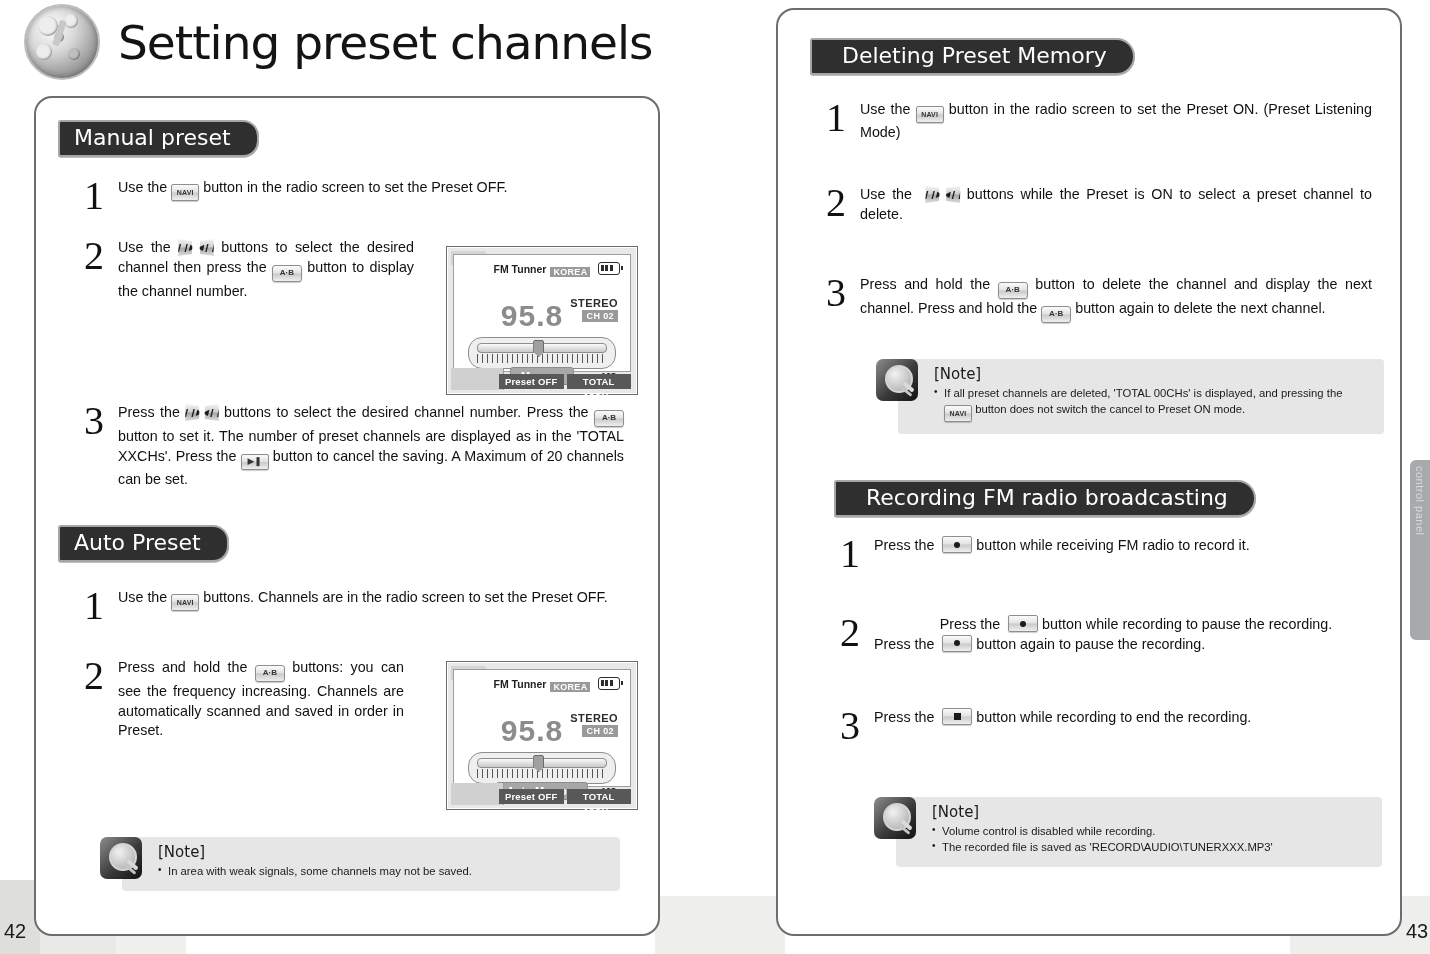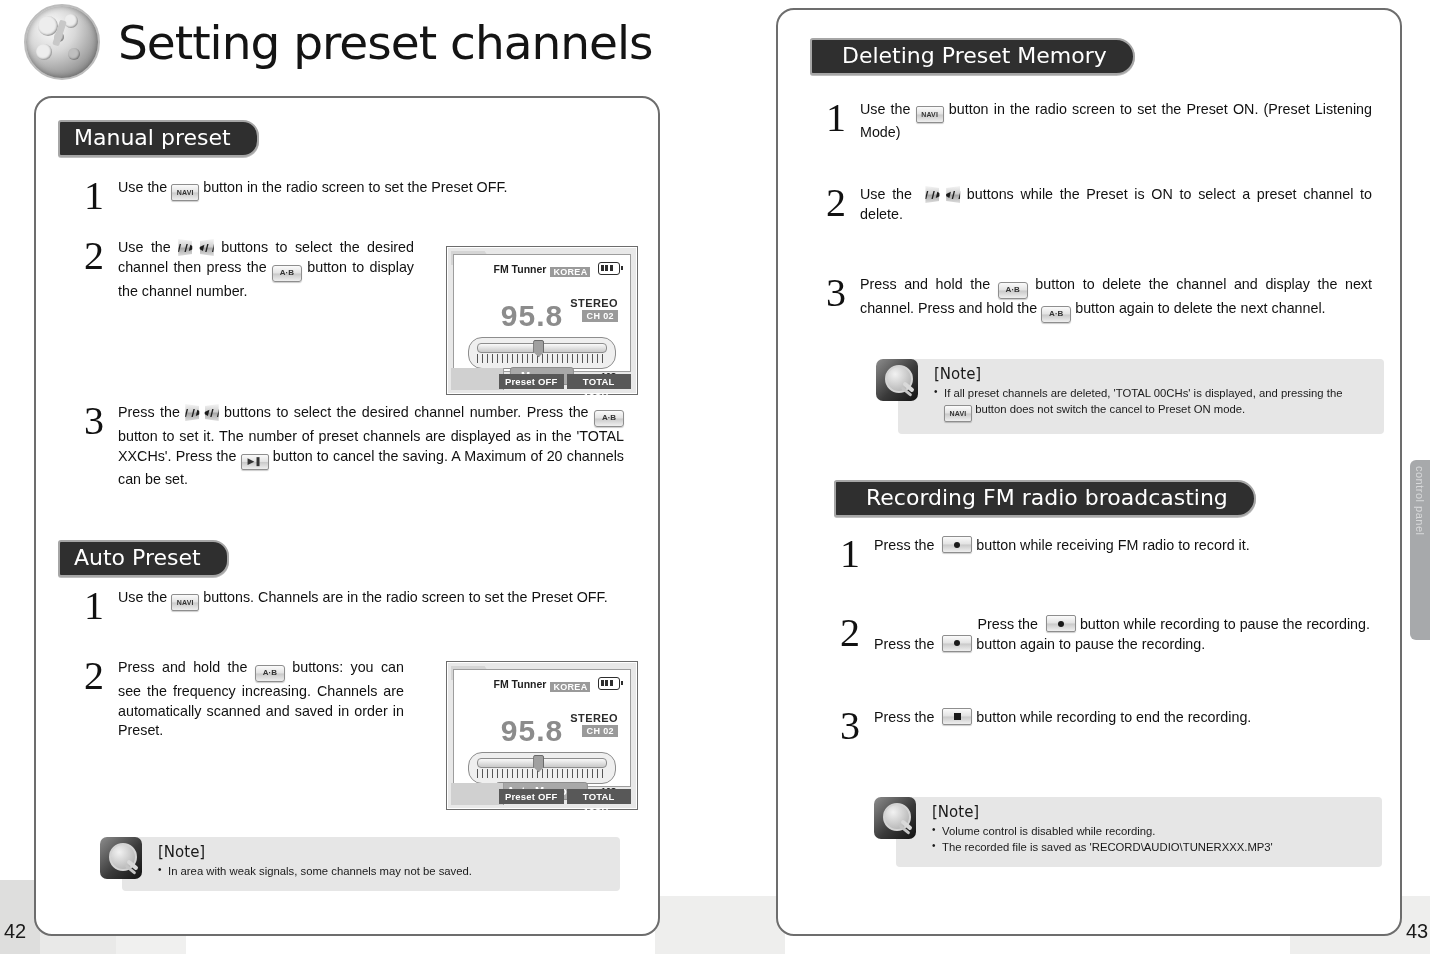--- a/index.html
+++ b/index.html
@@ -319,21 +319,21 @@
     </div>
   </div>
 
   <div class="step" style="position:absolute;left:48px;top:305px;width:540px;">
     <div class="step-num">3</div>
     <div class="step-body">
       <p><span>Press the </span><span class="skip next"><i>❙❙▶</i></span>&nbsp;<span class="skip prev"><i>◀❙❙</i></span><span> buttons to select the desired channel number. Press the </span><span class="key ab">A·B</span><span> button to set it. The number of preset channels are displayed as in the 'TOTAL XXCHs'. Press the </span><span class="key playpause">▶❚</span><span> button to cancel the saving. A Maximum of 20 channels can be set.</span></p>
     </div>
   </div>
 
-  <div style="position:absolute;left:22px;top:442px;">
+  <div style="position:absolute;left:22px;top:427px;">
     <span class="pill">Auto Preset</span>
   </div>
 
   <div class="step" style="position:absolute;left:48px;top:490px;width:540px;">
     <div class="step-num">1</div>
     <div class="step-body">
       <p><span>Use the </span><span class="key navi">NAVI</span><span> buttons. Channels are in the radio screen to set the Preset OFF.</span></p>
     </div>
   </div>
 
@@ -437,21 +437,21 @@
   <div class="step" style="position:absolute;left:62px;top:526px;width:530px;">
     <div class="step-num">1</div>
     <div class="step-body">
       <p><span>Press the </span>&nbsp;<span class="key rec"><i></i></span><span> button while receiving FM radio to record it.</span></p>
     </div>
   </div>
 
   <div class="step" style="position:absolute;left:62px;top:605px;width:530px;">
     <div class="step-num">2</div>
     <div class="step-body">
-      <p style="text-align:right;margin-left:28px;"><span>Press the </span>&nbsp;<span class="key rec"><i></i></span><span> button while recording to pause the recording.</span></p>
+      <p style="text-align:center;margin-left:28px;"><span>Press the </span>&nbsp;<span class="key rec"><i></i></span><span> button while recording to pause the recording.</span></p>
       <p style="text-align:left;"><span>Press the </span>&nbsp;<span class="key rec"><i></i></span><span> button again to pause the recording.</span></p>
     </div>
   </div>
 
   <div class="step" style="position:absolute;left:62px;top:698px;width:530px;">
     <div class="step-num">3</div>
     <div class="step-body">
       <p style="text-align:left;"><span>Press the </span>&nbsp;<span class="key stop"><i></i></span><span> button while recording to end the recording.</span></p>
     </div>
   </div>

